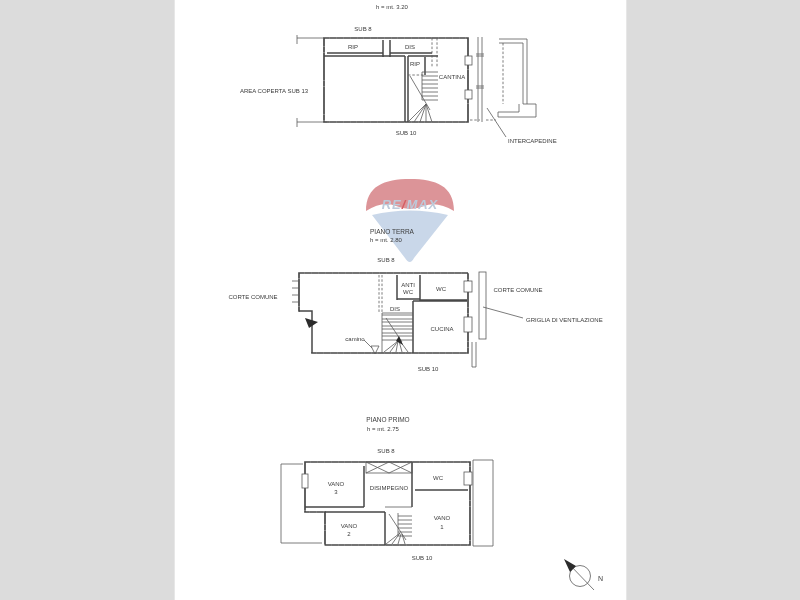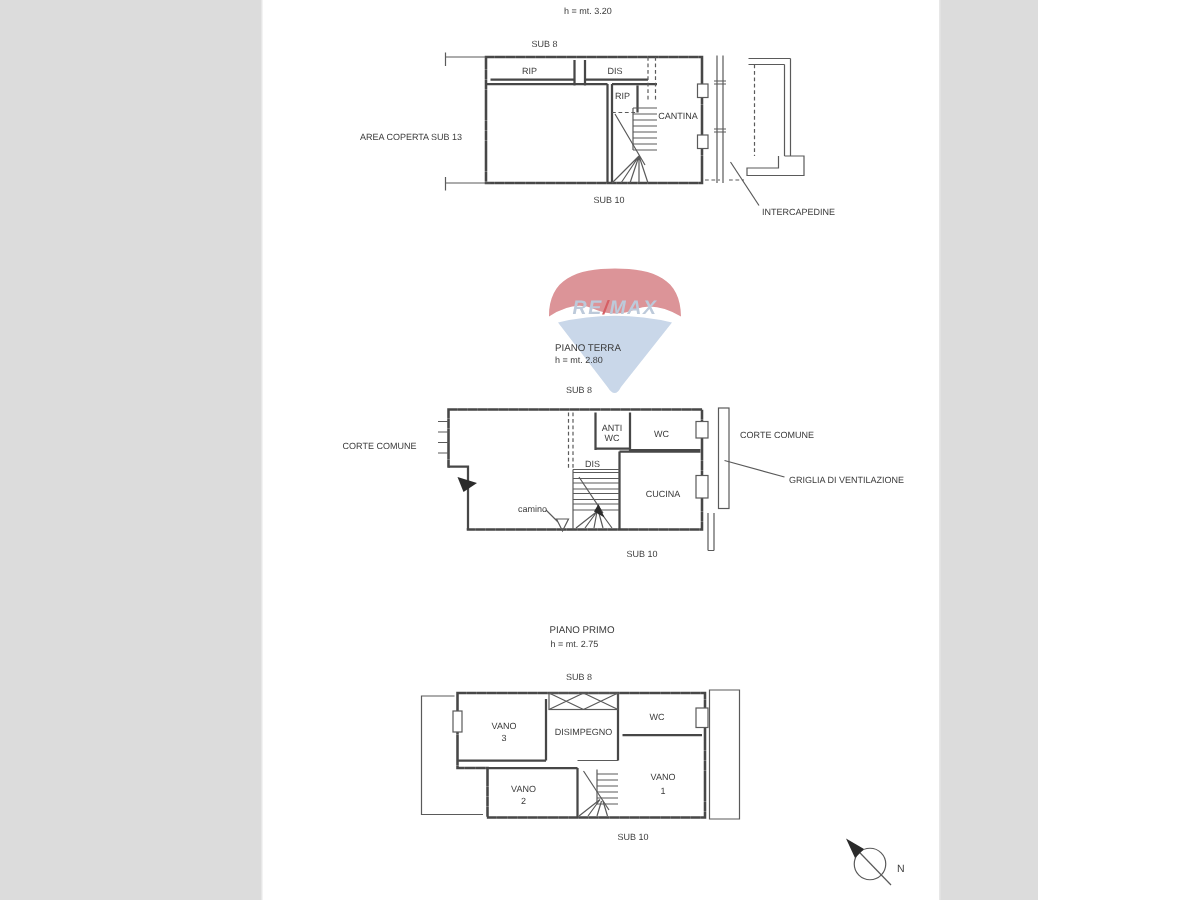--- a/index.html
+++ b/index.html
@@ -1,16 +1,16 @@
 <!DOCTYPE html>
 <html><head>
 <meta charset="utf-8">
 <style>
   html,body{margin:0;padding:0;}
-  .stage{position:relative;width:692px;height:600px;background:#dcdcdc;overflow:hidden;
+  .stage{position:relative;width:800px;height:600px;background:#dcdcdc;overflow:hidden;
          font-family:"Liberation Sans","DejaVu Sans",sans-serif;}
   .paper{position:absolute;left:175px;top:0;width:451px;height:600px;background:#ffffff;
          box-shadow:0 0 0 1px #e7e7e7;}
   svg.drawing{position:absolute;left:0;top:0;}
   text{fill:#3b3b3b;}
   .t6{font-size:6px;}
   .t65{font-size:6.5px;}
   .t7{font-size:7px;}
   .mid{text-anchor:middle;}
   .w{stroke:#474747;stroke-width:1.7;fill:none;stroke-dasharray:5 1.8;stroke-linecap:square;}

